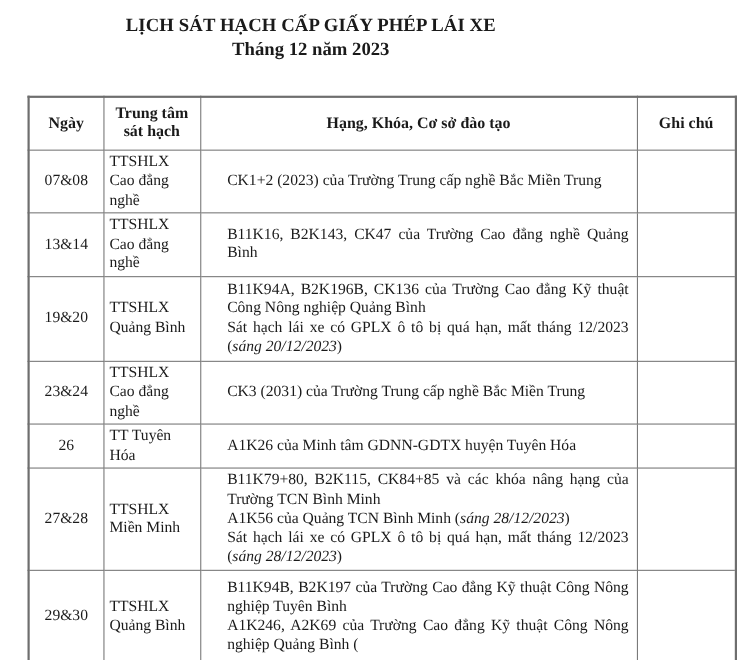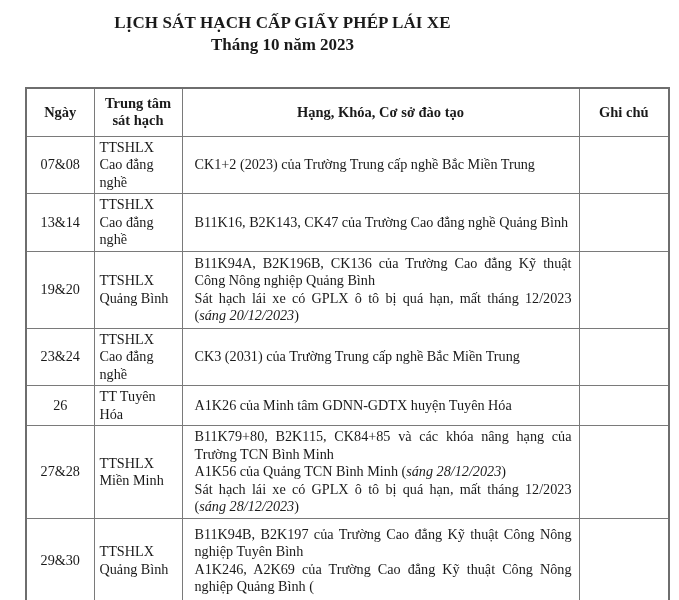--- a/index.html
+++ b/index.html
@@ -8,31 +8,31 @@
   .title { position:absolute; left:0; width:565px; text-align:center; font-weight:bold; }
   .title1 { top:13px; font-size:17px; letter-spacing:0.1px; }
   .title2 { top:35px; font-size:17px; }
   table { position:absolute; left:25px; top:87px; border-collapse:collapse;
           width:643px; table-layout:fixed; font-size:14.2px; line-height:17.5px; }
   table, th, td { border:1px solid #7a7a7a; }
   table { border:2px solid #6e6e6e; }
   th { font-weight:bold; text-align:center; vertical-align:middle; padding:2px 3px; font-size:14.5px; }
   td { vertical-align:middle; padding:2px 5px; }
   td.day { text-align:center; }
-  td.content { text-align:justify; text-align-last:left; padding-left:12px; padding-right:7px;font-family:Liberation Serif, serif; }
+  td.content { text-align:justify; text-align-last:left; padding-left:24px; padding-right:7px;font-family:Liberation Serif, serif; }
   td.content .line { display:block; }
   td.content em { font-style:italic; }
   col.c1 { width:68px; } col.c2 { width:88px; } col.c3 { width:397px; } col.c4 { width:90px; }
   tr.h-head { height:48px;font-family:Liberation Serif, serif; }
 </style>
 </head>
 <body>
 
 <div class="title title1">LỊCH SÁT HẠCH CẤP GIẤY PHÉP LÁI XE</div>
-<div class="title title2">Tháng 10 năm 2023</div>
+<div class="title title2">Tháng 12 năm 2023</div>
 
 <table>
   <colgroup>
       <col class="c1">
       <col class="c2">
       <col class="c3">
       <col class="c4">
     </colgroup>
   <thead>
     <tr class="h-head">

